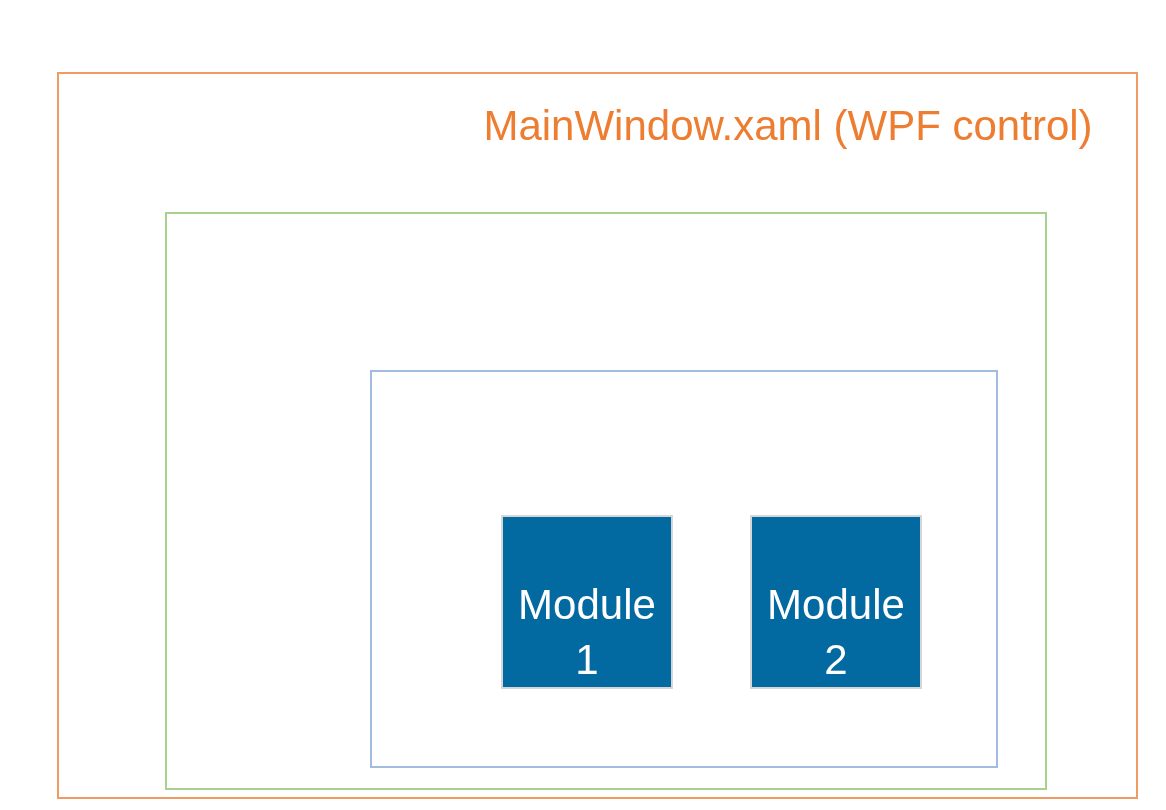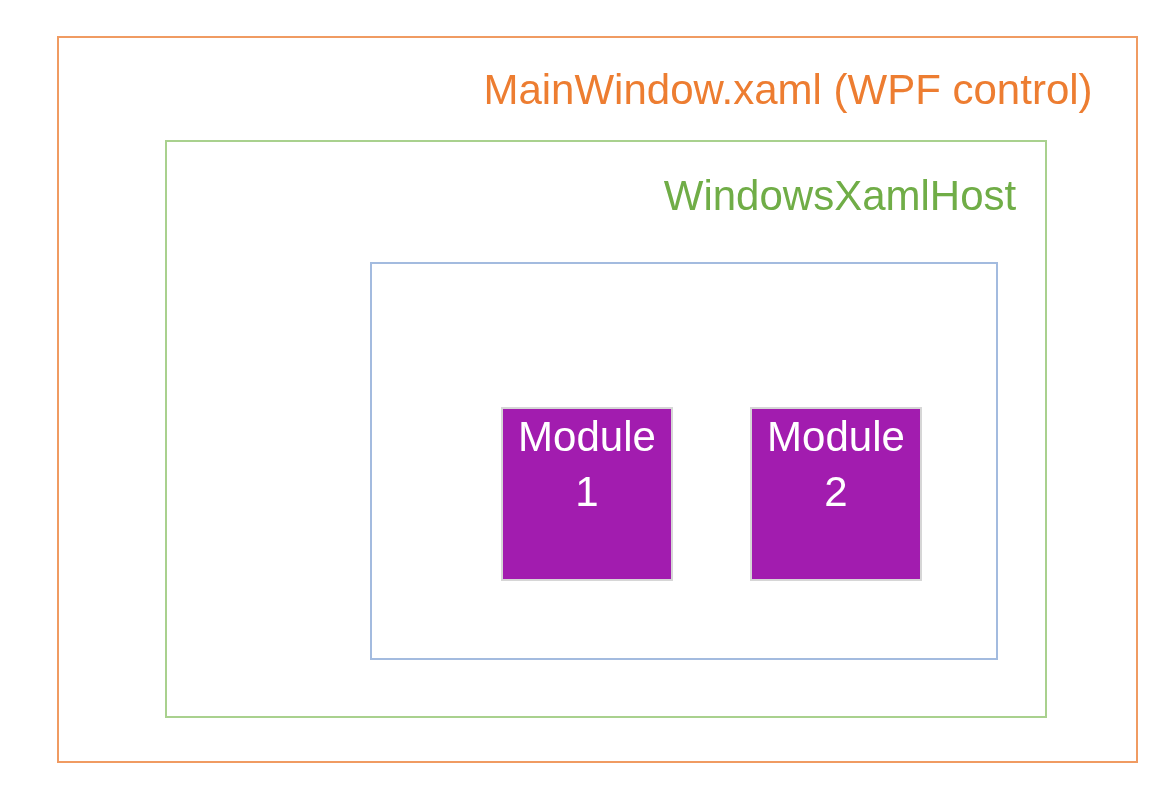--- a/index.html
+++ b/index.html
@@ -12,20 +12,21 @@
     position: relative;
     width: 1166px;
     height: 810px;
     background: #ffffff;
     overflow: hidden;
   }
   .box {
     position: absolute;
     box-sizing: border-box;
     background: transparent;
+    margin-top: 36px;
   }
   .outer-box {
     left: 57px; top: 36px;
     width: 1081px; height: 727px;
     border: 2px solid #F09B62;
   }
   .host-box {
     left: 106px; top: 102px;
     width: 882px; height: 578px;
     border: 2px solid #A9D18E;
@@ -43,45 +44,44 @@
     line-height: 48px;
     font-weight: 400;
   }
   .outer-label { left: 729px; top: 28px; color: #ED7D31; }
   .host-label  { left: 673px; top: 30px; color: #70AD47; }
   .shell-label { left: 312px; top: 30px; color: #4472C4; }
   .module {
     position: absolute;
     box-sizing: border-box;
     width: 172px; height: 174px;
-    background: #a21caf;
+    background: #0369a1;
     border: 2px solid #D6D6D6;
     display: flex;
-    align-items: flex-start;
+    align-items: flex-end;
     justify-content: center;
   }
   .module-1 { left: 129px; top: 143px; }
   .module-2 { left: 378px; top: 143px; }
   .module-label {
     color: #ffffff;
     font-size: 42px;
     line-height: 55px;
     text-align: center;
   }
 </style>
 </head>
 <body>
 
 <div class="canvas">
 
   <div class="box outer-box">
     <div class="label outer-label">MainWindow.xaml (WPF control)</div>
 
     <div class="box host-box">
-      <div class="label host-label">WindowsXamlHost</div>
 
       <div class="box shell-box">
 
         <div class="module module-1">
           <div class="module-label">
             <div>Module</div>
             <div>1</div>
           </div>
         </div>
 

